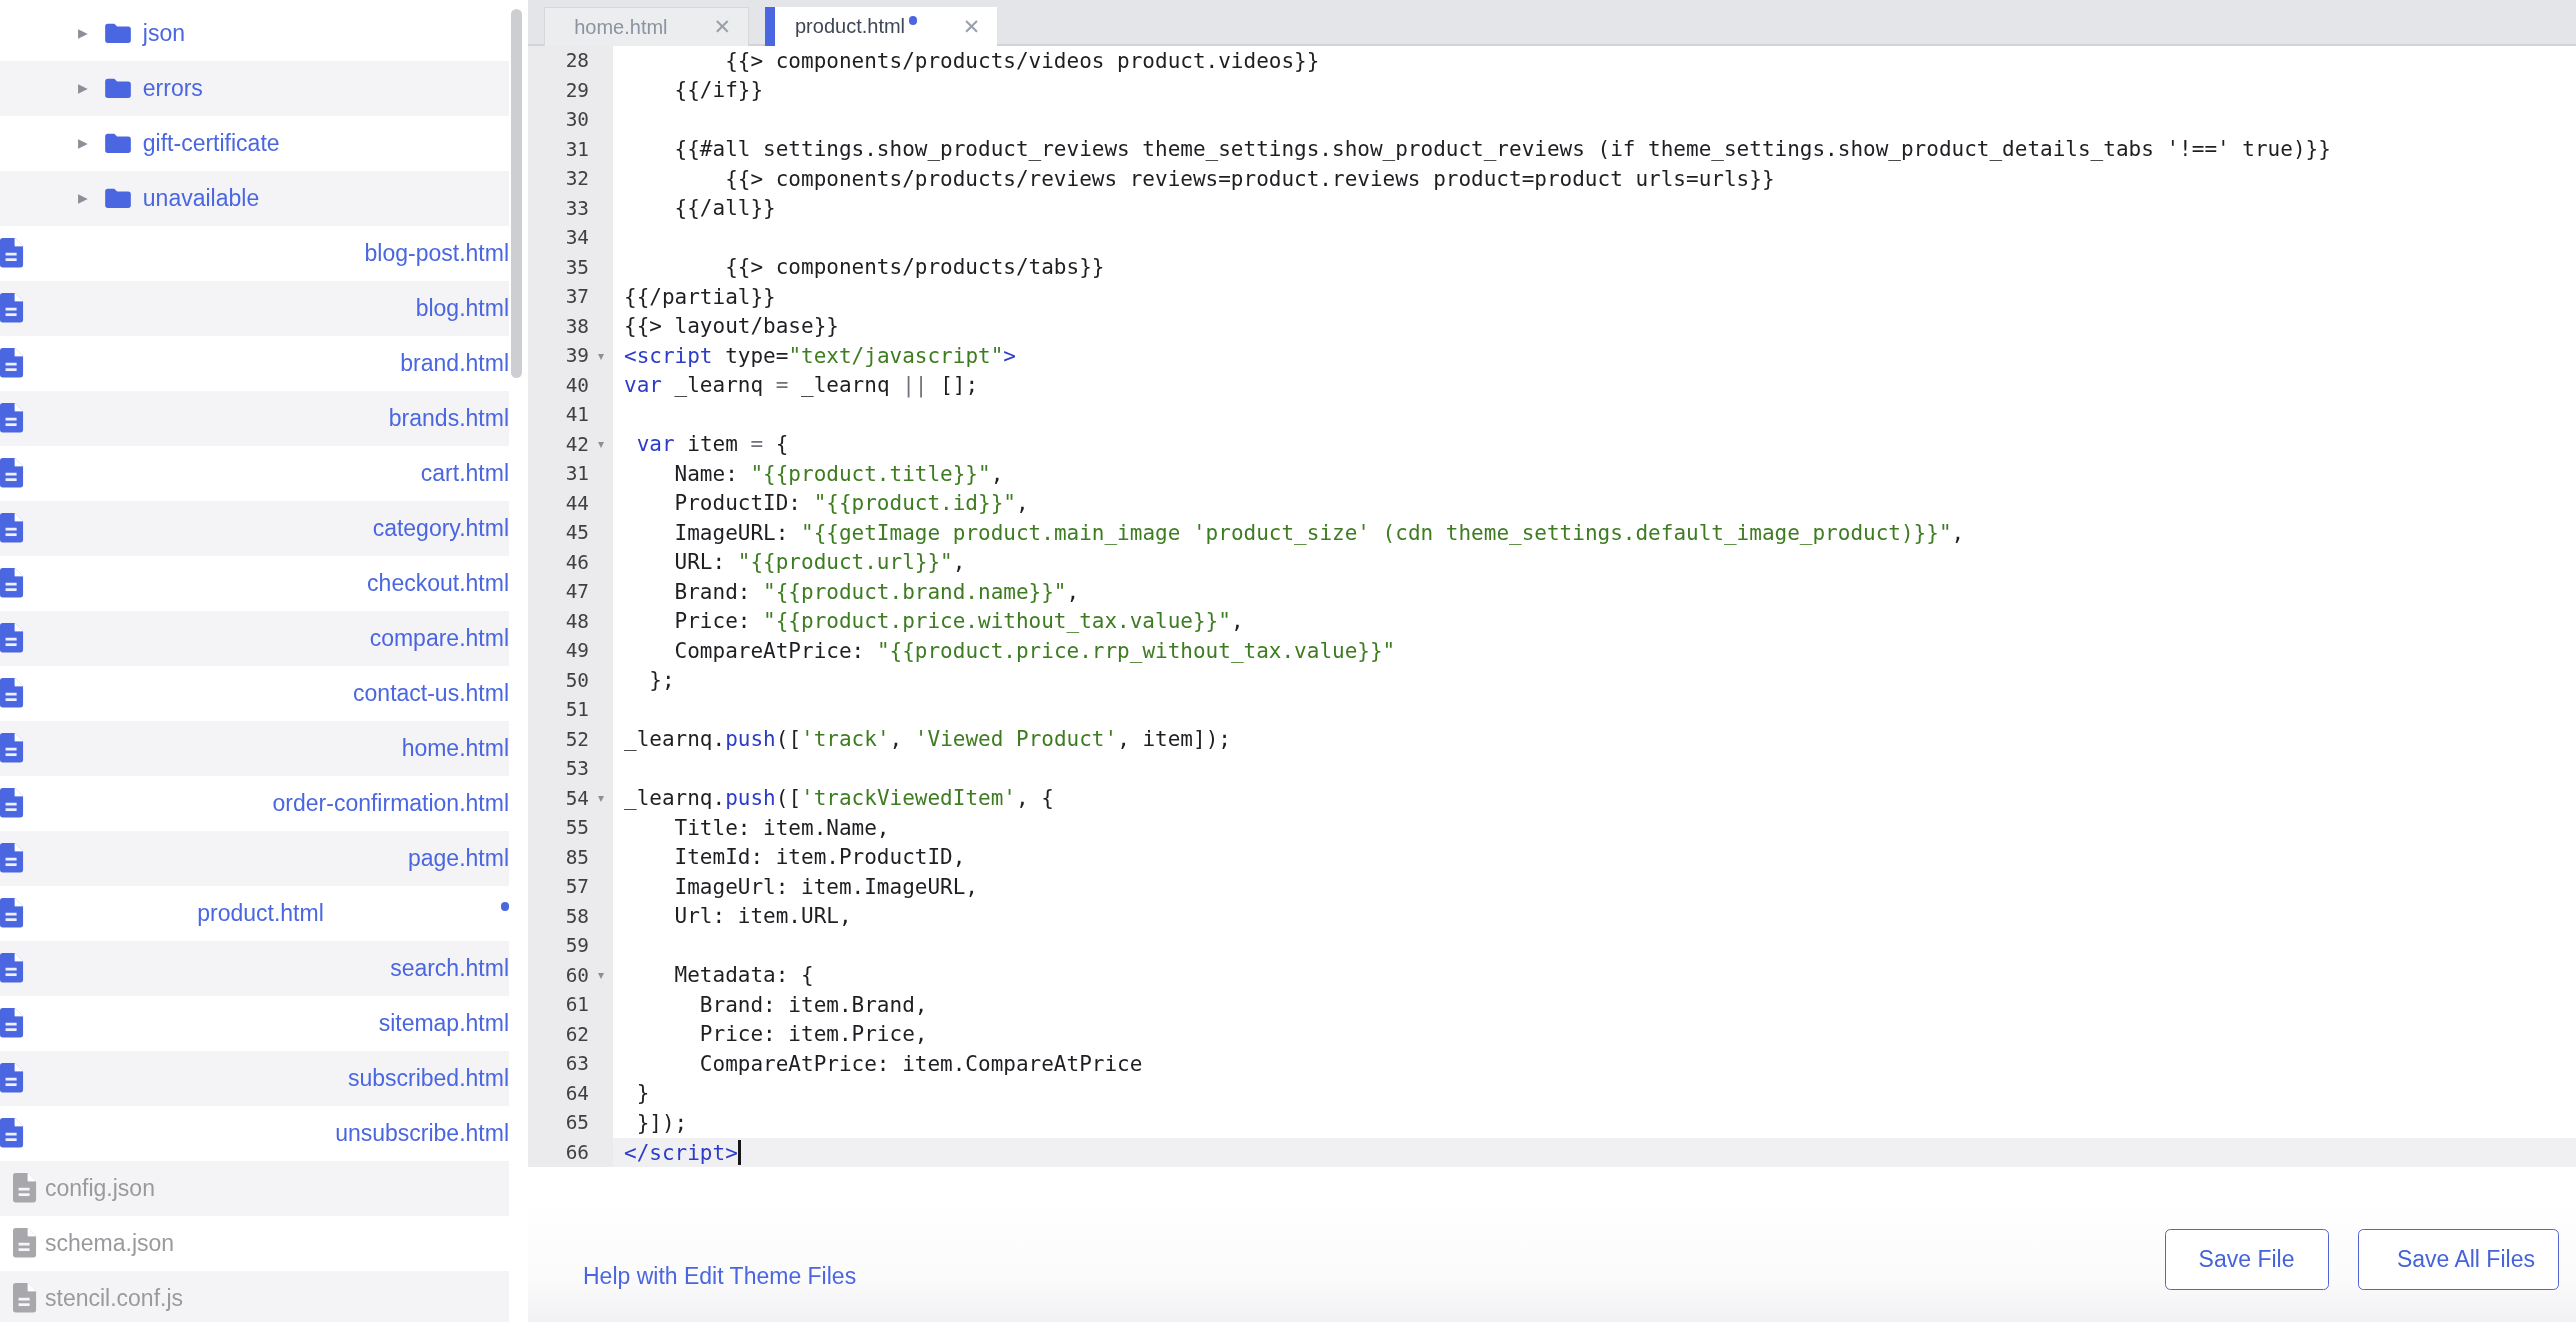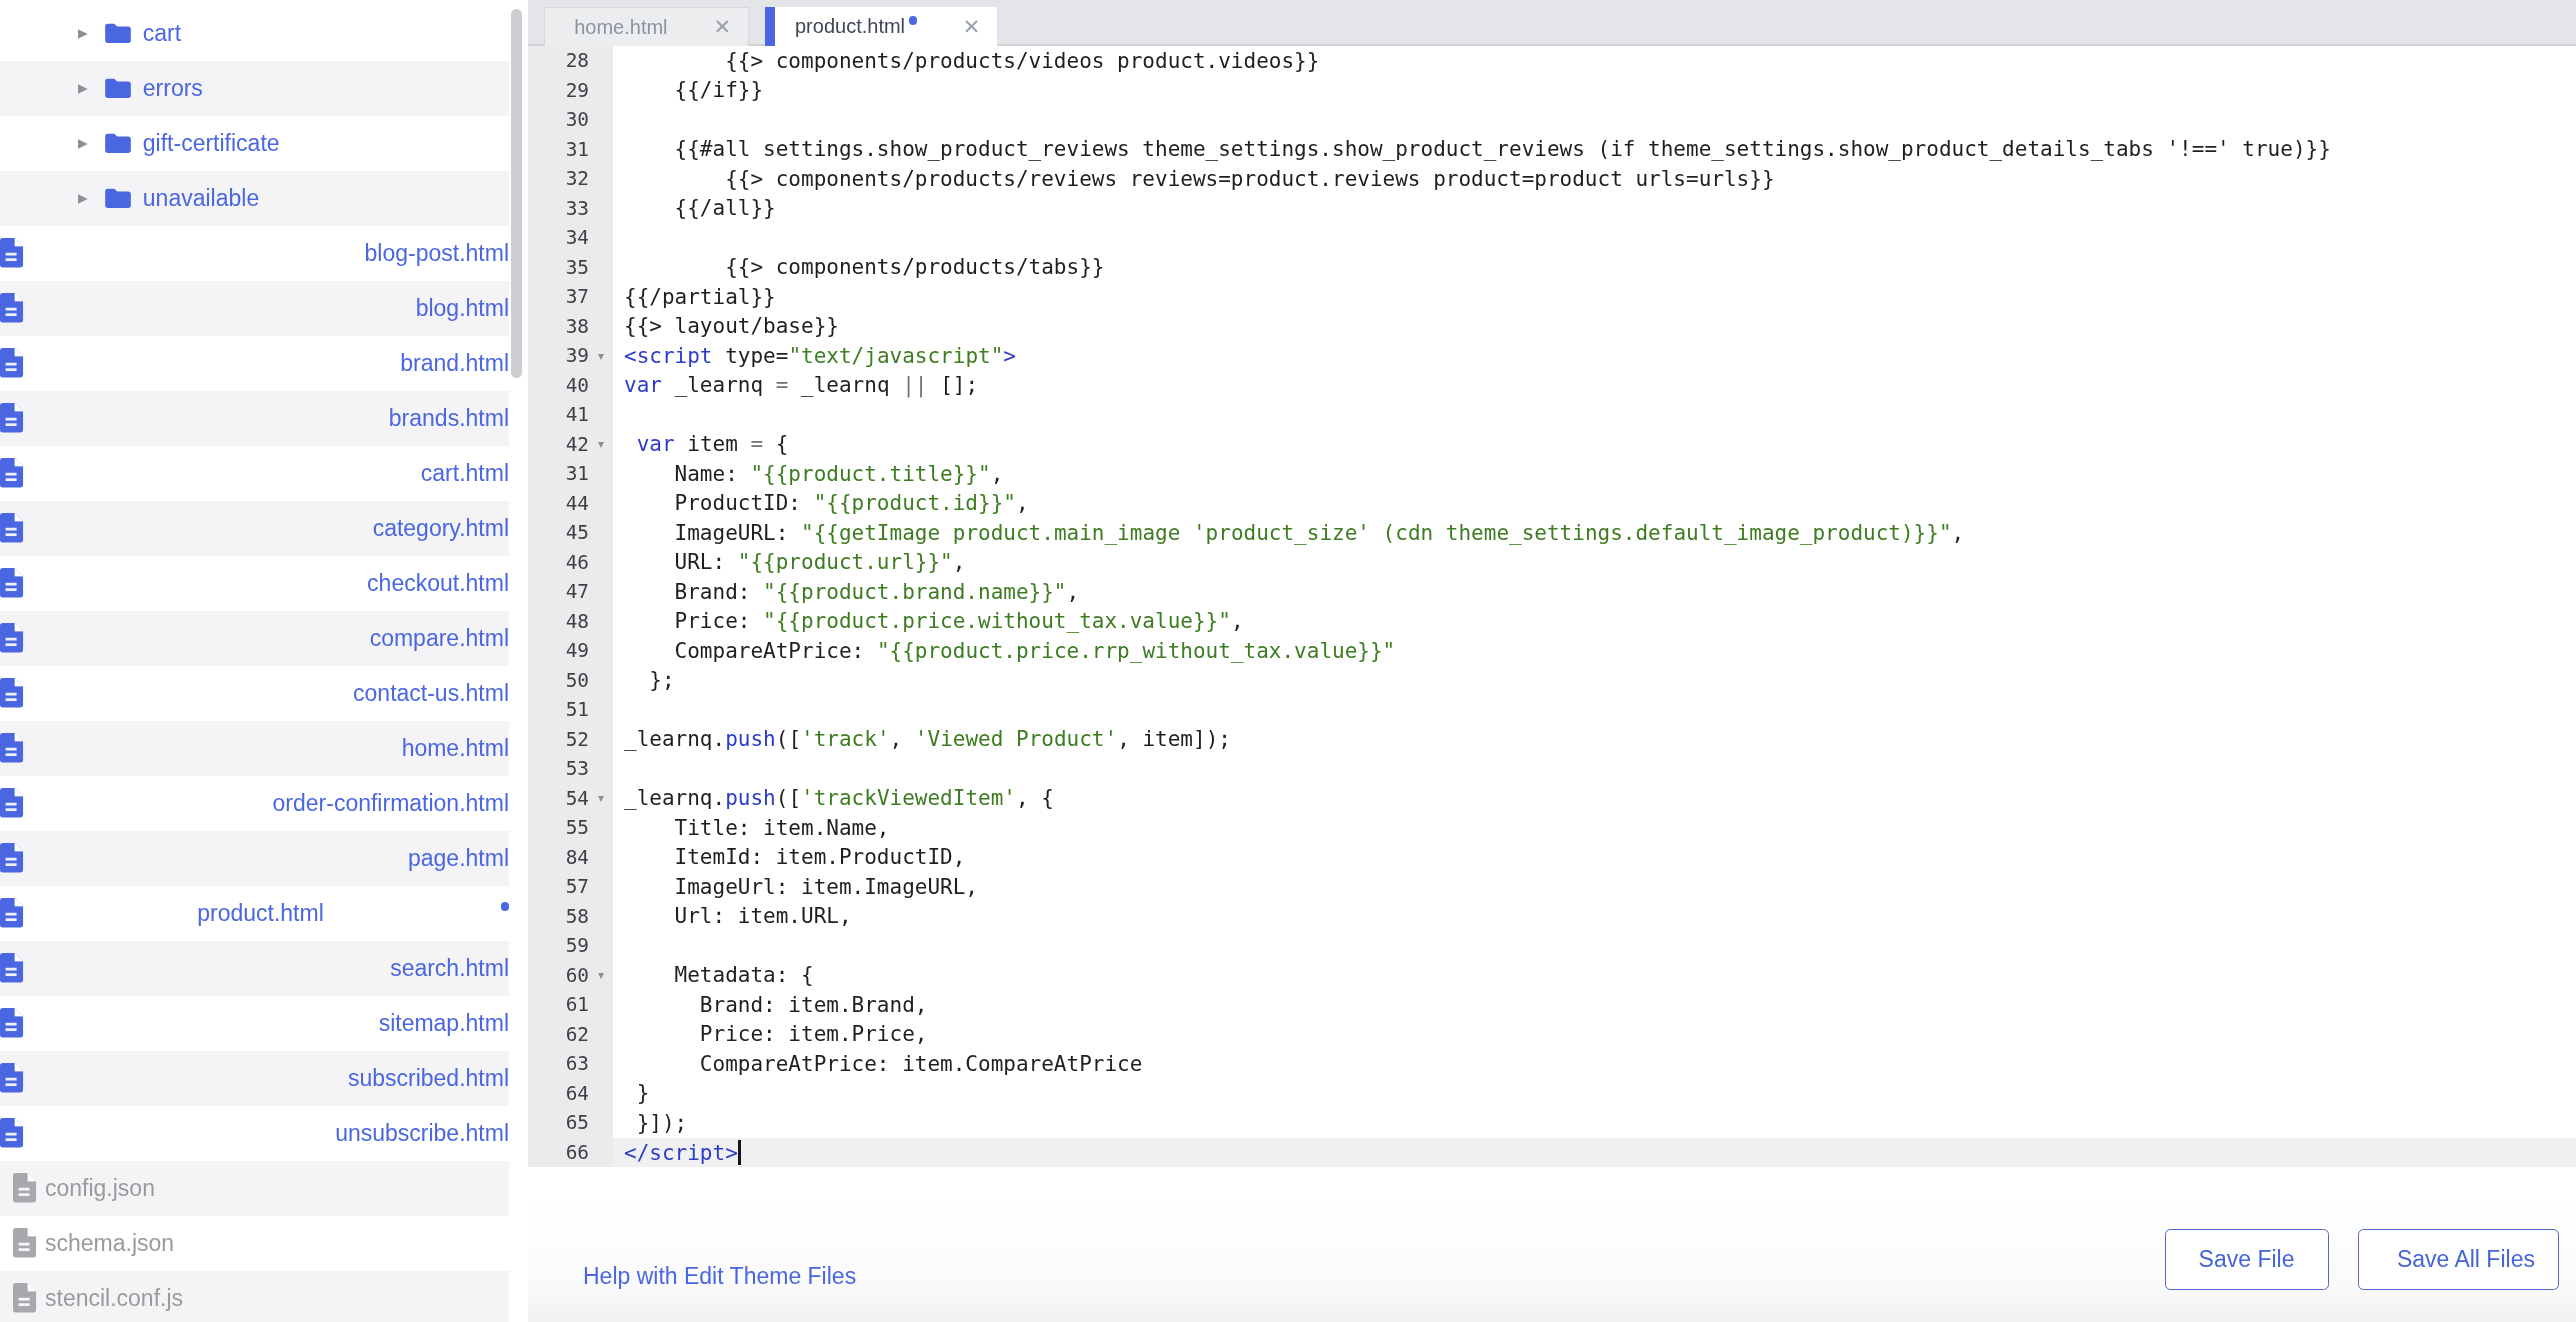--- a/index.html
+++ b/index.html
@@ -69,21 +69,21 @@
 </head>
 <body>
 
 <div class="sidebar">
   <div class="tree" id="tree">
       <div class="trow folder">
         <span class="caret">▸</span>
         <svg width="28" height="22" viewBox="0 0 30 24">
           <path d="M1 5 Q1 2 4 2 L11 2 L14 5 L26 5 Q29 5 29 8 L29 20 Q29 23 26 23 L4 23 Q1 23 1 20 Z" fill="#4a66e0"></path>
         </svg>
-        <span class="tlabel">cart</span>
+        <span class="tlabel">json</span>
       </div>
       <div class="trow folder alt">
         <span class="caret">▸</span>
         <svg width="28" height="22" viewBox="0 0 30 24">
           <path d="M1 5 Q1 2 4 2 L11 2 L14 5 L26 5 Q29 5 29 8 L29 20 Q29 23 26 23 L4 23 Q1 23 1 20 Z" fill="#4a66e0"></path>
         </svg>
         <span class="tlabel">errors</span>
       </div>
       <div class="trow folder">
         <span class="caret">▸</span>
@@ -502,21 +502,21 @@
       </div>
       <div class="cline">
         <div class="gutter">
           <span class="lnum">55</span>
           <span class="fold"></span>
         </div>
         <div class="ccontent"><span class="tk-plain">    Title: item.Name,</span></div>
       </div>
       <div class="cline">
         <div class="gutter">
-          <span class="lnum">84</span>
+          <span class="lnum">85</span>
           <span class="fold"></span>
         </div>
         <div class="ccontent"><span class="tk-plain">    ItemId: item.ProductID,</span></div>
       </div>
       <div class="cline">
         <div class="gutter">
           <span class="lnum">57</span>
           <span class="fold"></span>
         </div>
         <div class="ccontent"><span class="tk-plain">    ImageUrl: item.ImageURL,</span></div>

